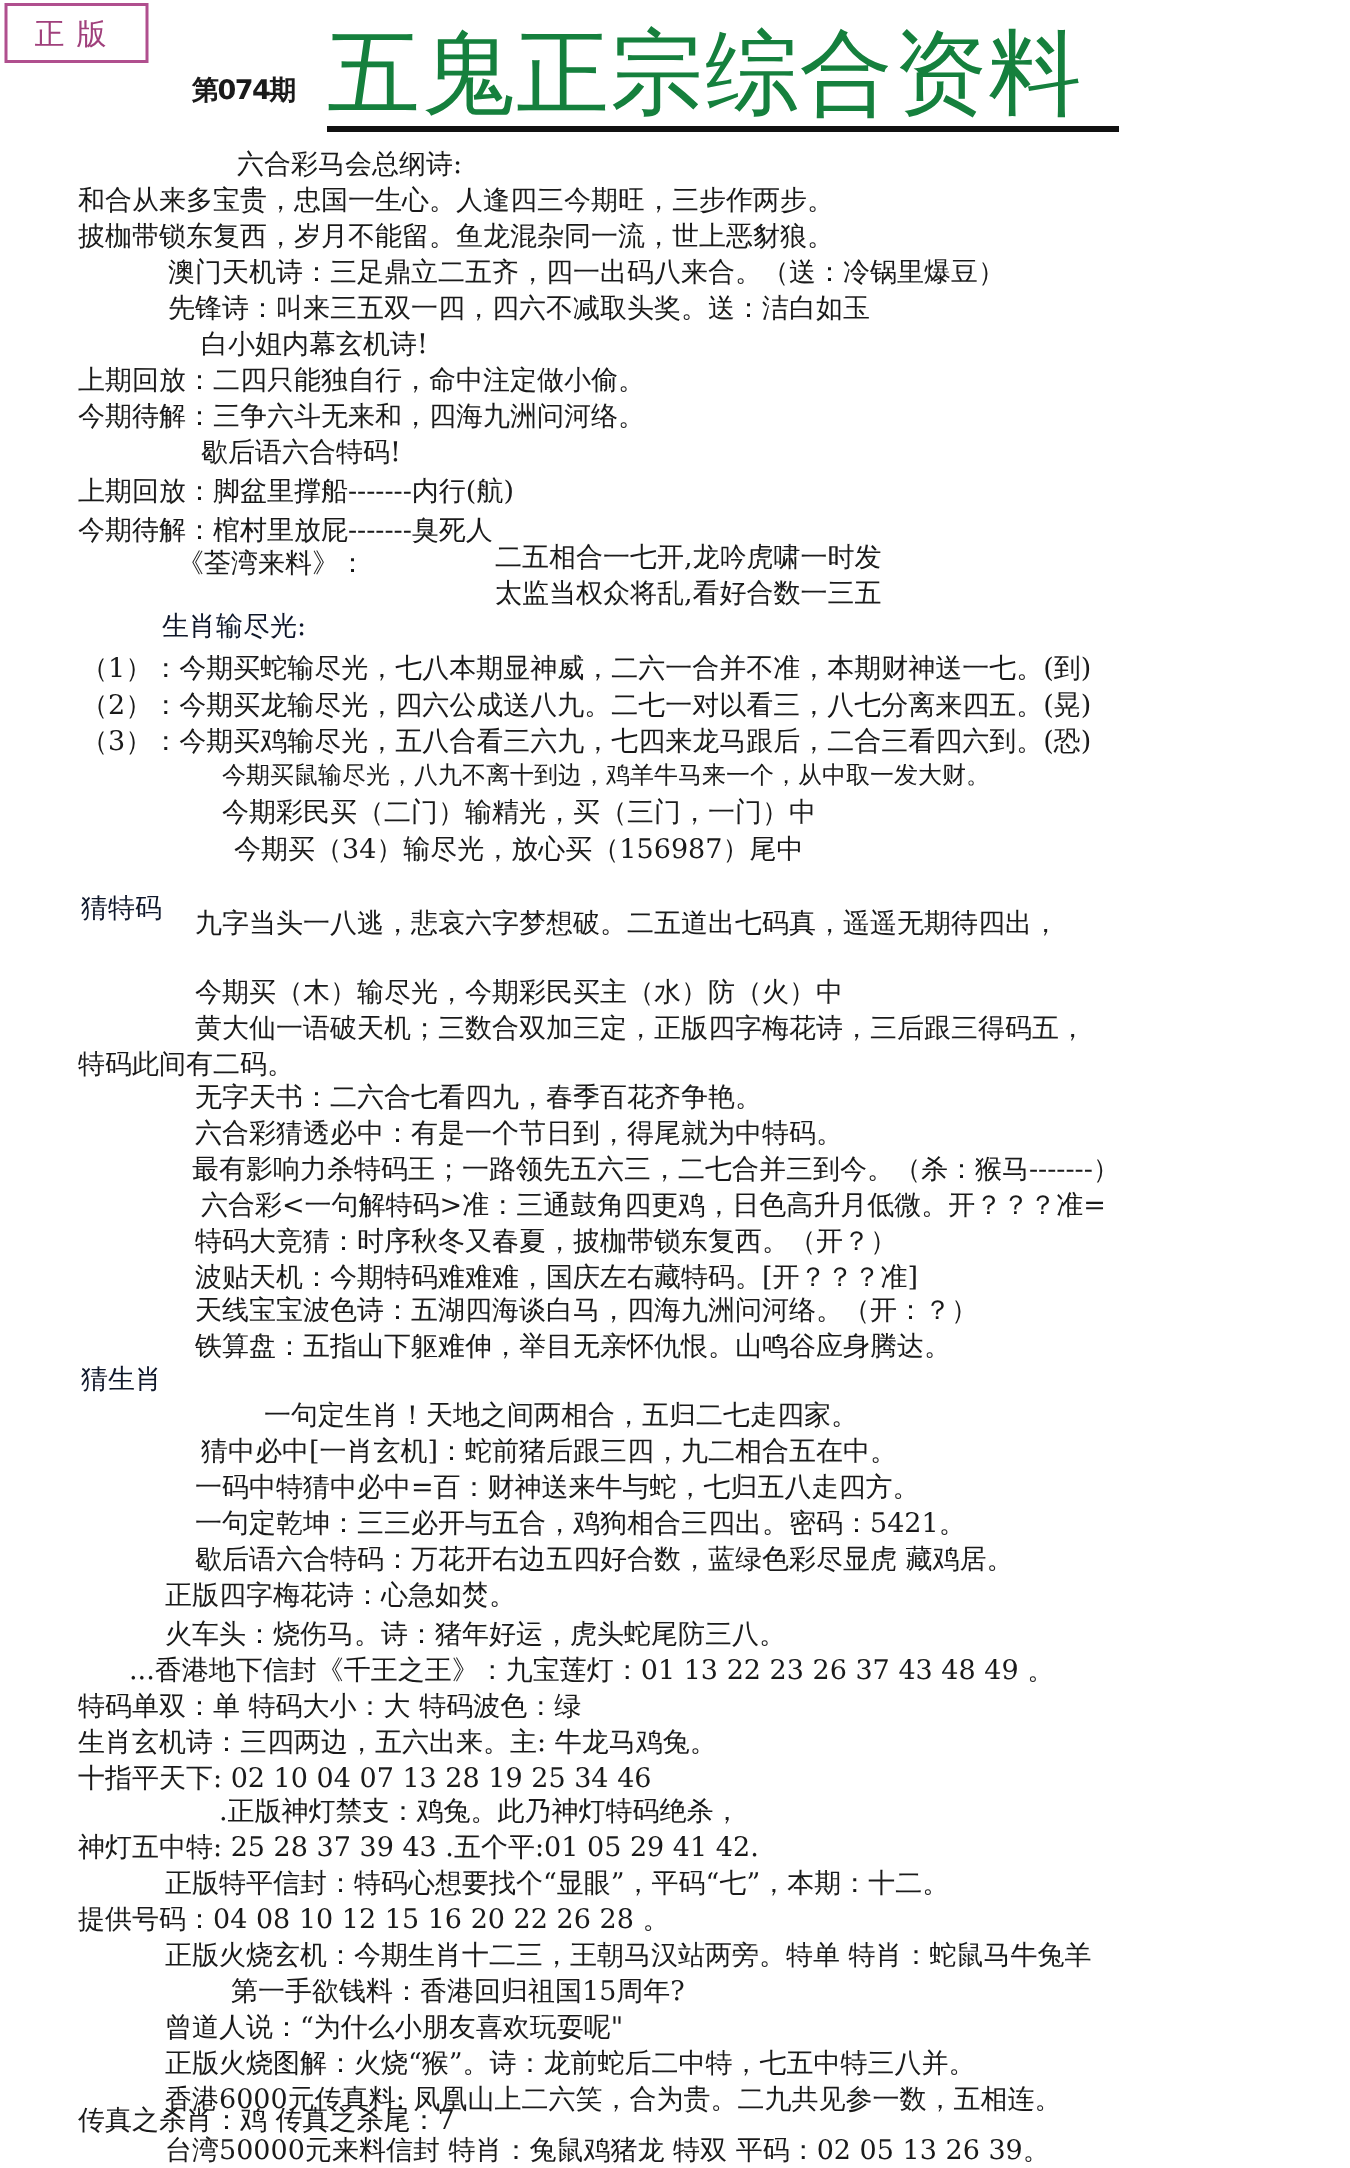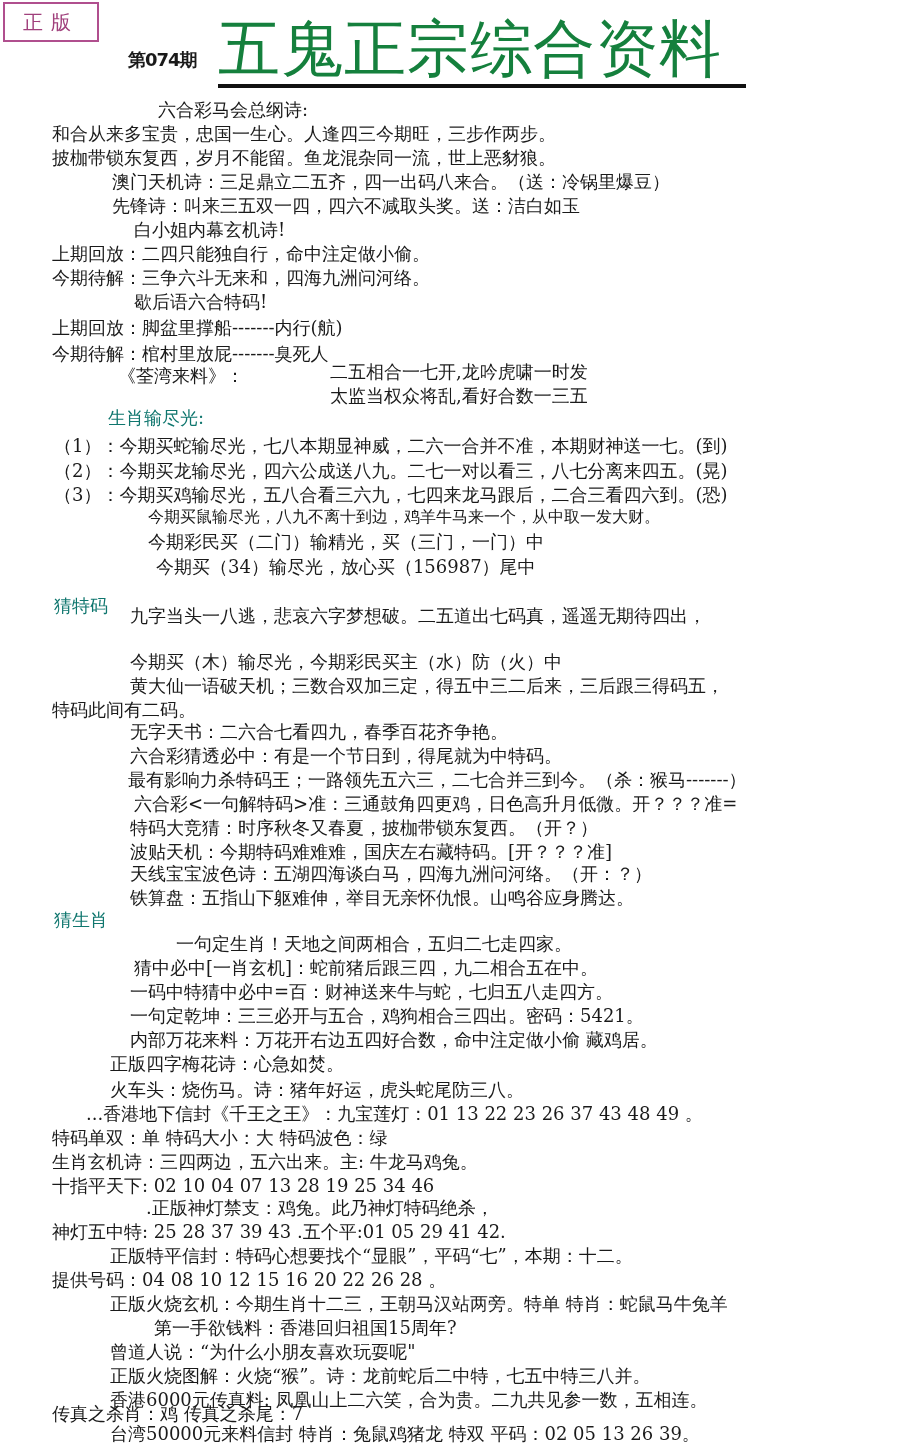--- a/index.html
+++ b/index.html
@@ -24,21 +24,21 @@
     letter-spacing: 1px; color: #15803d; font-family: "DejaVu Serif", serif;
     white-space: nowrap;
   }
   .title-underline {
     position: absolute; left: 218px; top: 84px; width: 528px; height: 4px; background: #111;
   }
   .line {
     position: absolute; white-space: nowrap; font-size: 18px; line-height: 24px;
     color: #1a1a1a;
   }
-  .red { color: #0f766e; }
+  .red { color: #0f172a; }
   .lg { font-size: 16px; }
 </style>
 </head>
 <body>
 
 <div class="badge">正版</div>
 <div class="issue">第074期</div>
 <div class="title">五鬼正宗综合资料</div>
 <div class="title-underline"></div>
 
@@ -61,37 +61,37 @@
 <div class="line" style="left:54px;top:434px;">（1）：今期买蛇输尽光，七八本期显神威，二六一合并不准，本期财神送一七。(到)</div>
 <div class="line" style="left:54px;top:459px;">（2）：今期买龙输尽光，四六公成送八九。二七一对以看三，八七分离来四五。(晃)</div>
 <div class="line" style="left:54px;top:483px;">（3）：今期买鸡输尽光，五八合看三六九，七四来龙马跟后，二合三看四六到。(恐)</div>
 <div class="line lg" style="left:148px;top:505px;">今期买鼠输尽光，八九不离十到边，鸡羊牛马来一个，从中取一发大财。</div>
 <div class="line" style="left:148px;top:530px;">今期彩民买（二门）输精光，买（三门，一门）中</div>
 <div class="line" style="left:156px;top:555px;">今期买（34）输尽光，放心买（156987）尾中</div>
 
 <div class="line red" style="left:54px;top:594px;">猜特码</div>
 <div class="line" style="left:130px;top:604px;">九字当头一八逃，悲哀六字梦想破。二五道出七码真，遥遥无期待四出，</div>
 <div class="line" style="left:130px;top:650px;">今期买（木）输尽光，今期彩民买主（水）防（火）中</div>
-<div class="line" style="left:130px;top:674px;">黄大仙一语破天机；三数合双加三定，得五中三二后来，三后跟三得码五，</div>
+<div class="line" style="left:130px;top:674px;">黄大仙一语破天机；三数合双加三定，正版四字梅花诗，三后跟三得码五，</div>
 <div class="line" style="left:52px;top:698px;">特码此间有二码。</div>
 <div class="line" style="left:130px;top:720px;">无字天书：二六合七看四九，春季百花齐争艳。</div>
 <div class="line" style="left:130px;top:744px;">六合彩猜透必中：有是一个节日到，得尾就为中特码。</div>
 <div class="line" style="left:128px;top:768px;">最有影响力杀特码王；一路领先五六三，二七合并三到今。（杀：猴马-------）</div>
 <div class="line" style="left:134px;top:792px;">六合彩&lt;一句解特码&gt;准：三通鼓角四更鸡，日色高升月低微。开？？？准=</div>
 <div class="line" style="left:130px;top:816px;">特码大竞猜：时序秋冬又春夏，披枷带锁东复西。（开？）</div>
 <div class="line" style="left:130px;top:840px;">波贴天机：今期特码难难难，国庆左右藏特码。[开？？？准]</div>
 <div class="line" style="left:130px;top:862px;">天线宝宝波色诗：五湖四海谈白马，四海九洲问河络。（开：？）</div>
 <div class="line" style="left:130px;top:886px;">铁算盘：五指山下躯难伸，举目无亲怀仇恨。山鸣谷应身腾达。</div>
 
 <div class="line red" style="left:54px;top:908px;">猜生肖</div>
 <div class="line" style="left:176px;top:932px;">一句定生肖！天地之间两相合，五归二七走四家。</div>
 <div class="line" style="left:134px;top:956px;">猜中必中[一肖玄机]：蛇前猪后跟三四，九二相合五在中。</div>
 <div class="line" style="left:130px;top:980px;">一码中特猜中必中=百：财神送来牛与蛇，七归五八走四方。</div>
 <div class="line" style="left:130px;top:1004px;">一句定乾坤：三三必开与五合，鸡狗相合三四出。密码：5421。</div>
-<div class="line" style="left:130px;top:1028px;">内部万花来料：万花开右边五四好合数，命中注定做小偷 藏鸡居。</div>
+<div class="line" style="left:130px;top:1028px;">歇后语六合特码：万花开右边五四好合数，蓝绿色彩尽显虎 藏鸡居。</div>
 <div class="line" style="left:110px;top:1052px;">正版四字梅花诗：心急如焚。</div>
 <div class="line" style="left:110px;top:1078px;">火车头：烧伤马。诗：猪年好运，虎头蛇尾防三八。</div>
 <div class="line" style="left:86px;top:1102px;">...香港地下信封《千王之王》：九宝莲灯：01 13 22 23 26 37 43 48 49 。</div>
 <div class="line" style="left:52px;top:1126px;">特码单双：单 特码大小：大 特码波色：绿</div>
 <div class="line" style="left:52px;top:1150px;">生肖玄机诗：三四两边，五六出来。主: 牛龙马鸡兔。</div>
 <div class="line" style="left:52px;top:1174px;">十指平天下: 02 10 04 07 13 28 19 25 34 46</div>
 <div class="line" style="left:146px;top:1196px;">.正版神灯禁支：鸡兔。此乃神灯特码绝杀，</div>
 <div class="line" style="left:52px;top:1220px;">神灯五中特: 25 28 37 39 43 .五个平:01 05 29 41 42.</div>
 <div class="line" style="left:110px;top:1244px;">正版特平信封：特码心想要找个“显眼”，平码“七”，本期：十二。</div>
 <div class="line" style="left:52px;top:1268px;">提供号码：04 08 10 12 15 16 20 22 26 28 。</div>

